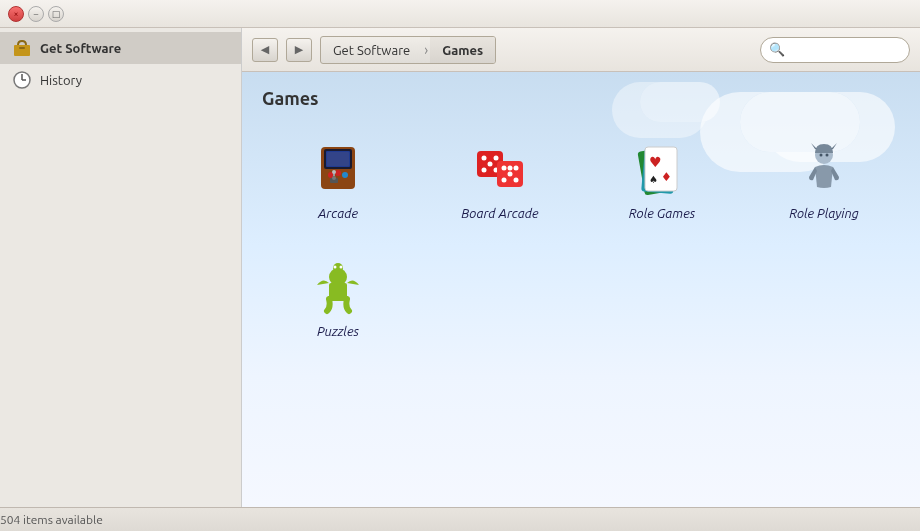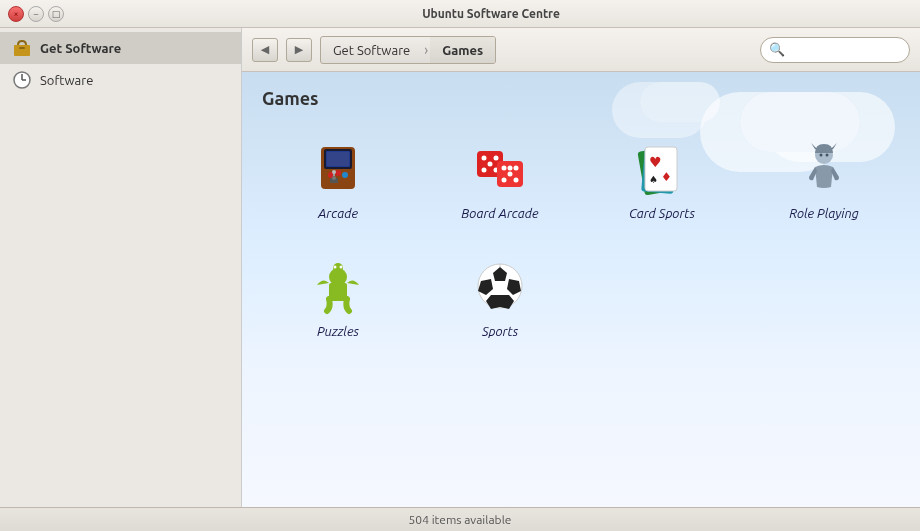--- a/index.html
+++ b/index.html
@@ -243,35 +243,34 @@
       height: 58px;
     }
 
     
     .statusbar {
       height: 24px;
       background: linear-gradient(to bottom, #e8e4de, #dedad4);
       border-top: 1px solid #c0b8b0;
       display: flex;
       align-items: center;
-      justify-content: center;
+      justify-content: flex-start;
       font-size: 12px;
       color: #555;
     }
   </style>
 </head>
 <body>
 
 <div class="titlebar">
   <div class="titlebar-controls">
     <div class="win-btn close">×</div>
     <div class="win-btn">–</div>
     <div class="win-btn">□</div>
   </div>
-  <div class="titlebar-title">Ubuntu Software Centre</div>
 </div>
 
 <div class="main-layout">
 
   <div class="sidebar">
     <div class="sidebar-item active">
       <div class="sidebar-icon">
         <svg width="20" height="20" viewBox="0 0 20 20">
           <rect x="2" y="7" width="16" height="11" rx="1" fill="#c4951a"></rect>
           <path d="M6 7 Q6 3 10 3 Q14 3 14 7" stroke="#8b6914" stroke-width="2" fill="none"></path>
@@ -281,21 +280,21 @@
       <span>Get Software</span>
     </div>
     <div class="sidebar-item">
       <div class="sidebar-icon">
         <svg width="20" height="20" viewBox="0 0 20 20">
           <circle cx="10" cy="10" r="8" stroke="#777" stroke-width="1.5" fill="white"></circle>
           <line x1="10" y1="4" x2="10" y2="10" stroke="#555" stroke-width="1.5"></line>
           <line x1="10" y1="10" x2="14" y2="10" stroke="#555" stroke-width="1.5"></line>
         </svg>
       </div>
-      <span>Software</span>
+      <span>History</span>
     </div>
   </div>
 
   <div class="content">
 
     <div class="toolbar">
       <div class="nav-btn">
         <span>◀</span>
       </div>
       <div class="nav-btn">
@@ -373,21 +372,21 @@
 
               <rect x="8" y="10" width="32" height="44" rx="3" fill="#228833" transform="rotate(-10,24,32)"></rect>
               <rect x="10" y="10" width="32" height="44" rx="3" fill="#2299aa" transform="rotate(5,29,32)"></rect>
               <rect x="12" y="8" width="32" height="44" rx="3" fill="white" stroke="#ccc" stroke-width="1"></rect>
 
               <text x="16" y="28" font-size="14" fill="#cc2222">♥</text>
               <text x="28" y="42" font-size="12" fill="#cc2222">♦</text>
               <text x="16" y="44" font-size="10" fill="#222">♠</text>
             </svg>
           </div>
-          <span class="game-category-label">Card Sports</span>
+          <span class="game-category-label">Role Games</span>
         </div>
 
         <div class="game-category">
           <div class="game-category-icon">
             <svg class="icon-svg" viewBox="0 0 58 58">
 
               <circle cx="29" cy="16" r="9" fill="#aabbcc"></circle>
 
               <path d="M20 14 Q20 5 29 5 Q38 5 38 14" fill="#778899"></path>
 
@@ -423,36 +422,20 @@
               <rect x="20" y="26" width="18" height="18" rx="2" fill="#88bb22"></rect>
 
               <circle cx="26" cy="10" r="1.5" fill="white"></circle>
               <circle cx="32" cy="10" r="1.5" fill="white"></circle>
             </svg>
           </div>
           <span class="game-category-label">Puzzles</span>
         </div>
 
 
-        <div class="game-category">
-          <div class="game-category-icon">
-            <svg class="icon-svg" viewBox="0 0 58 58">
-
-              <circle cx="29" cy="29" r="22" fill="white" stroke="#ccc" stroke-width="1"></circle>
-
-              <polygon points="29,10 22,16 24,24 34,24 36,16" fill="#222"></polygon>
-              <polygon points="10,24 7,34 15,38 22,32 20,22" fill="#222"></polygon>
-              <polygon points="48,24 50,34 42,38 36,32 38,22" fill="#222"></polygon>
-              <polygon points="15,44 20,52 29,50 38,52 43,44 38,38 20,38" fill="#222"></polygon>
-
-              <line x1="29" y1="10" x2="29" y2="7" stroke="#ccc" stroke-width="1"></line>
-            </svg>
-          </div>
-          <span class="game-category-label">Sports</span>
-        </div>
 
 
       </div>
     </div>
 
   </div>
 </div>
 
 <div class="statusbar">
   <span>504 items available</span>

